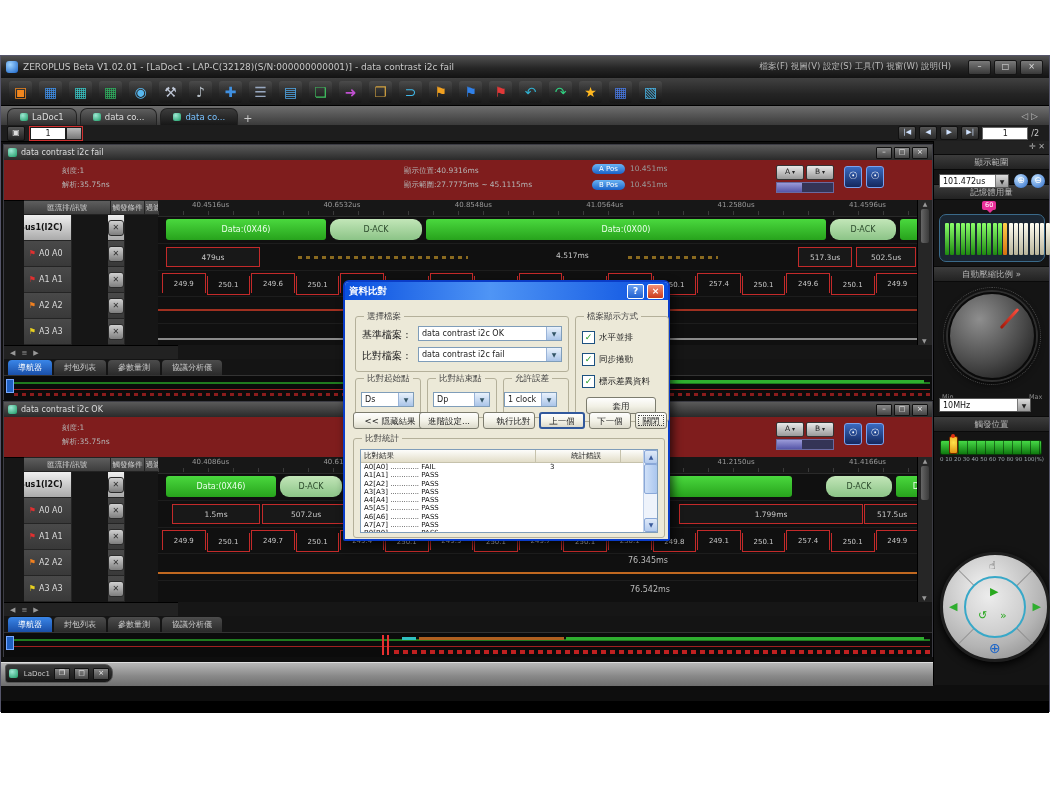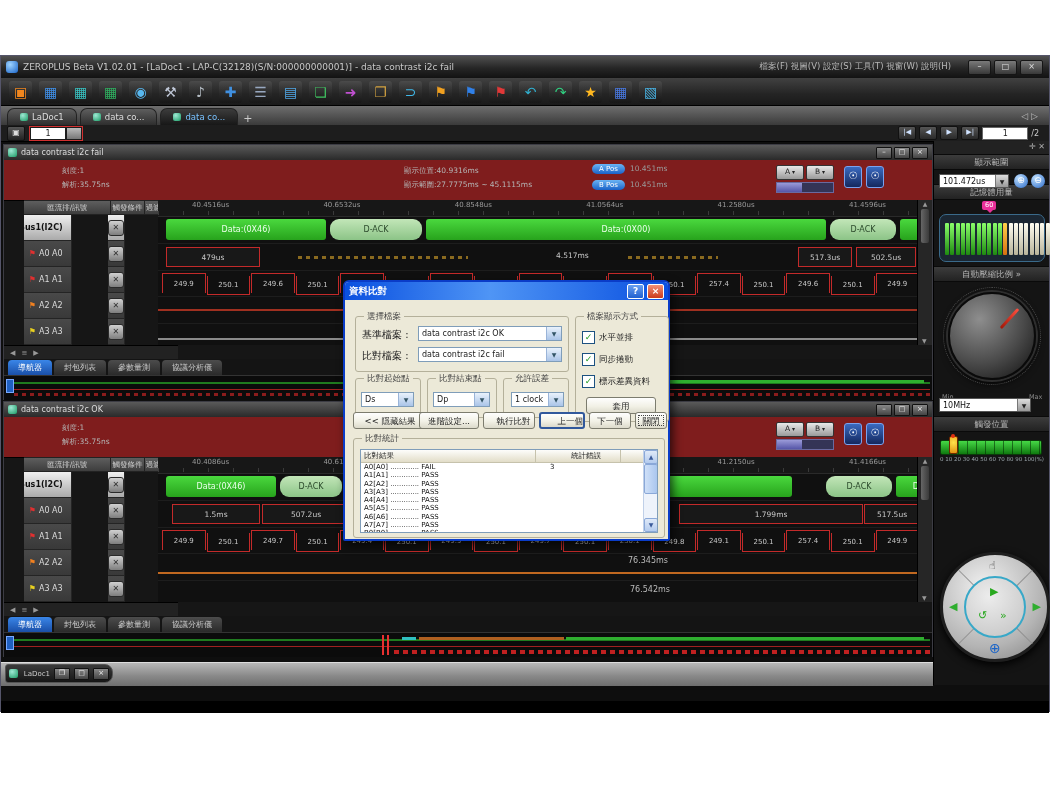--- a/index.html
+++ b/index.html
@@ -98,21 +98,21 @@
   .thb.closex{background:linear-gradient(#f09078,#cc3a1a);}
   .dlg-body{position:absolute;left:2px;right:2px;top:18px;bottom:2px;background:#ece9d8;font-size:9px;color:#222;}
   .grp{position:absolute;border:1px solid #b4b09a;border-radius:3px;}
   .grp>.gt{position:absolute;top:-6px;left:8px;background:#ece9d8;padding:0 3px;font-size:8.5px;color:#444;white-space:nowrap;}
   .lbl{position:absolute;font-size:10px;white-space:nowrap;}
   .cmb{position:absolute;height:15px;background:#fff;border:1px solid #7f9db9;font-size:8px;line-height:14px;padding-left:3px;box-sizing:border-box;overflow:hidden;white-space:nowrap;}
   .cmb .cb{position:absolute;right:0;top:0;bottom:0;width:14px;background:linear-gradient(#e9f2fc,#aac4e8);border-left:1px solid #9ab4d8;color:#356;font-size:6px;text-align:center;line-height:14px;}
   .chk{position:absolute;display:flex;align-items:center;gap:4px;font-size:8.5px;white-space:nowrap;}
   .chk .bx{width:11px;height:11px;background:#fff;border:1px solid #1c5180;color:#1e9a1e;font-size:9px;line-height:10px;text-align:center;}
   .xbtn{position:absolute;height:17px;background:linear-gradient(#fefefe,#f2f1e6 55%,#dcdacb);border:1px solid #7c7c6e;border-radius:3px;font-size:8.5px;text-align:center;line-height:16px;overflow:hidden;white-space:nowrap;box-sizing:border-box;}
-  .xbtn.default{border:2px solid #30589c;line-height:14px;text-align:right;}
+  .xbtn.default{border:2px solid #30589c;line-height:14px;}
   .xbtn.focus-dashed{outline:1px dotted #444;outline-offset:-4px;}
   .lst{position:absolute;background:#fff;border:1px solid #7f9db9;overflow:hidden;}
   .lh{display:flex;height:12px;background:linear-gradient(#fdfdfb,#e2ddc8);border-bottom:1px solid #c6c2ac;font-size:7.5px;gap:32px;}
   .lhc{border-right:1px solid #c6c2ac;padding-left:3px;line-height:12px;box-sizing:border-box;}
   .lrow{display:flex;height:8.3px;font-size:7px;line-height:8.3px;color:#111;}
   .lr{width:186px;padding-left:3px;white-space:nowrap;overflow:hidden;}
   .le{width:56px;}
   .xscroll{position:absolute;right:0;top:0;bottom:0;width:13px;background:#eef3fb;border-left:1px solid #c0d0e8;}
   .xsb{position:absolute;left:0;width:12px;height:12px;background:linear-gradient(#dfe9f8,#b4cbee);border:1px solid #8aa8d8;color:#3a5a9a;font-size:6px;text-align:center;line-height:11px;border-radius:2px;}
   .xsh{position:absolute;left:0;top:14px;width:12px;height:28px;background:linear-gradient(90deg,#cfe0f8,#aac6ee);border:1px solid #8aa8d8;border-radius:2px;}
@@ -706,21 +706,21 @@
       <div class="grp" style="left:8px;top:78px;width:64px;height:38px">
         <span class="gt">比對起始點</span>
         <div class="cmb" style="left:5px;top:13px;width:53px"><span>Ds</span><span class="cb">▼</span></div>
       </div>
       <div class="grp" style="left:80px;top:78px;width:68px;height:38px">
         <span class="gt">比對結束點</span>
         <div class="cmb" style="left:5px;top:13px;width:57px"><span>Dp</span><span class="cb">▼</span></div>
       </div>
       <div class="grp" style="left:156px;top:78px;width:64px;height:38px">
         <span class="gt">允許誤差</span>
-        <div class="cmb" style="left:7px;top:13px;width:53px"><span>1 clock</span><span class="cb">▼</span></div>
+        <div class="cmb" style="left:0;top:13px;width:53px"><span>1 clock</span><span class="cb">▼</span></div>
       </div>
       <div style="position:absolute;left:0;top:112px;width:100%;height:18px">
 
       <span class="xbtn" style="position: absolute; left: 6px; width: 74px;"><span>&lt;&lt; 隱藏結果</span></span>
           <span class="xbtn" style="position: absolute; left: 72px; width: 60px;"><span>進階設定...</span></span>
           <span class="xbtn" style="position: absolute; left: 136px; width: 52px; padding-left: 9px;"><span>執行比對</span></span>
           <span class="xbtn default" style="position: absolute; left: 192px; width: 46px;"><span>上一個</span></span>
           <span class="xbtn" style="position: absolute; left: 242px; width: 42px;"><span>下一個</span></span>
           <span class="xbtn focus-dashed" style="position: absolute; left: 288px; width: 32px;"><span>關閉</span></span>
         </div>

